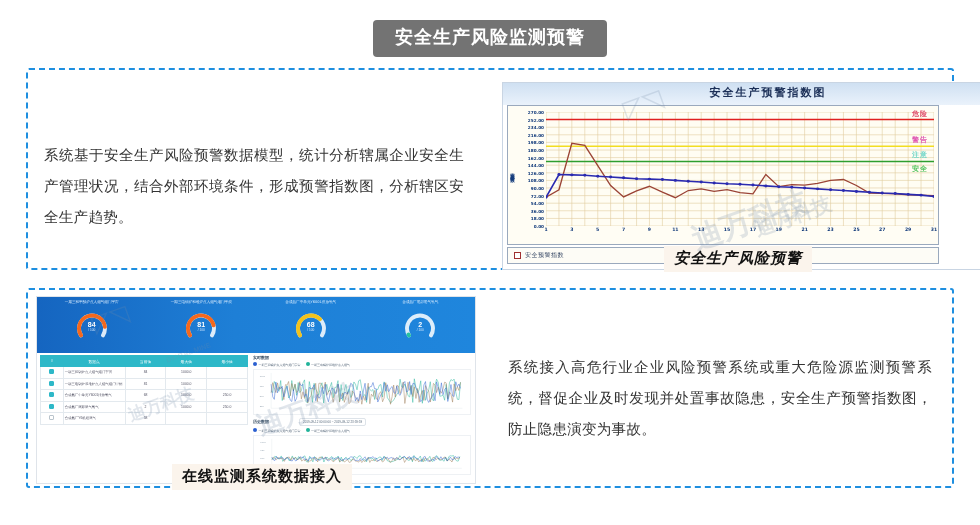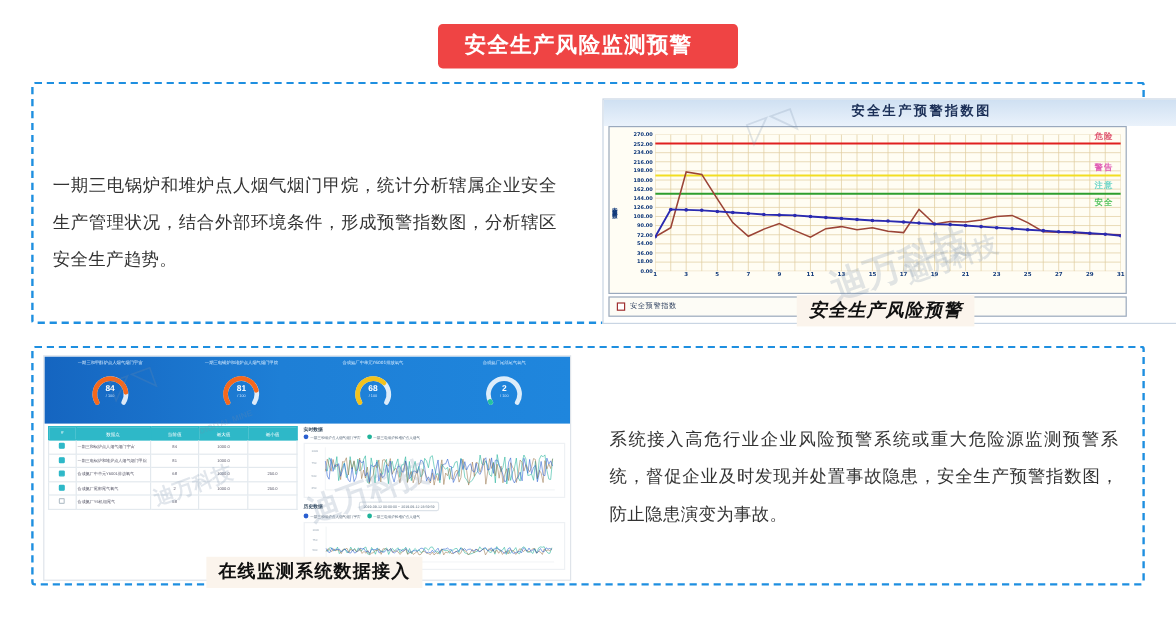--- a/index.html
+++ b/index.html
@@ -10,26 +10,26 @@
     overflow: hidden;
   }
   .page { position: relative; width: 980px; height: 525px; }
 
   
   .title-banner-wrap {
     position: absolute; left: 0; top: 20px; width: 980px;
     display: flex; justify-content: center;
   }
   .title-banner {
-    background: #ef4444;
+    background: #737373;
     color: #ffffff;
     font-size: 18px;
     font-weight: bold;
     letter-spacing: 1px;
-    padding: 8px 38px 9px 22px;
+    padding: 8px 22px 9px 22px;
     border-radius: 4px;
     line-height: 1.1;
   }
 
   
   .panel {
     position: absolute;
     border: 2px dashed #1e8fe0;
     border-radius: 3px;
     background: #ffffff;
@@ -192,21 +192,21 @@
 <body>
 
 <div class="page">
 
   <div class="title-banner-wrap">
     <div class="title-banner">安全生产风险监测预警</div>
   </div>
 
   <div class="panel" id="panel-top"></div>
 
-  <div class="desc" id="desc-top">一期三电锅炉和堆炉点人烟气烟门甲烷，统计分析辖属企业安全生产管理状况，结合外部环境条件，形成预警指数图，分析辖区安全生产趋势。</div>
+  <div class="desc" id="desc-top">系统基于安全生产风险预警数据模型，统计分析辖属企业安全生产管理状况，结合外部环境条件，形成预警指数图，分析辖区安全生产趋势。</div>
 
   <div class="shot" id="shot-chart">
     <div class="shot-bg-grad"></div>
     <div class="chart-title">安全生产预警指数图</div>
 
     <div class="chart-body">
       <div class="axis-name">安全预警指数</div>
       <div class="plot" id="plot">
         <svg id="plot-svg" width="100%" height="100%" viewBox="0 0 380 116" preserveAspectRatio="none">
             <line x1="0" y1="116.0" x2="380" y2="116.0" stroke="#e0cda0" stroke-width="0.6"></line>

